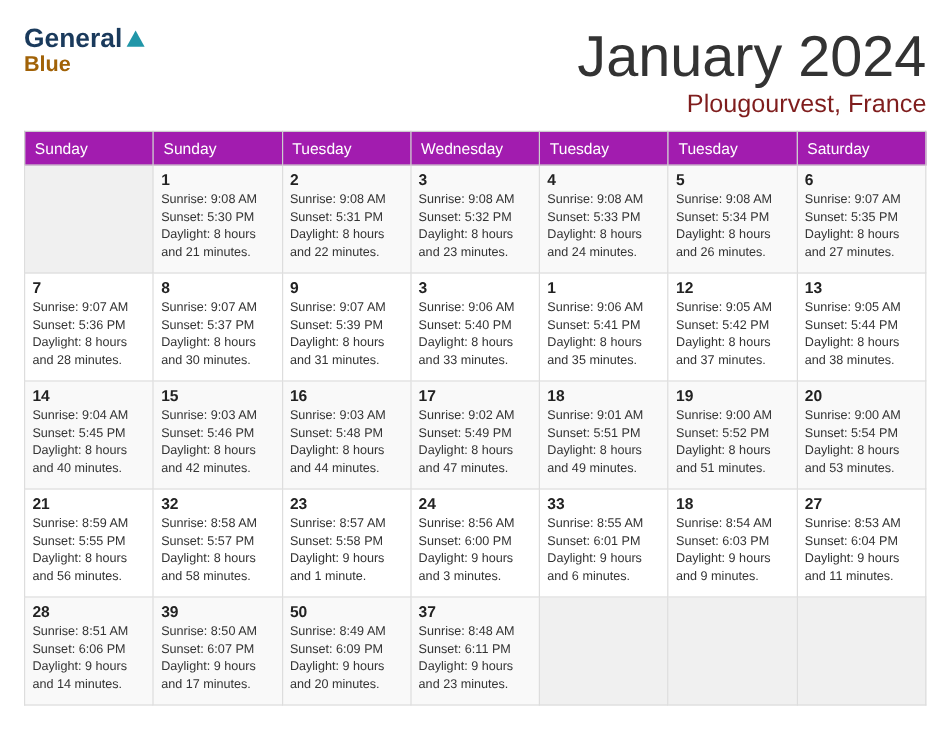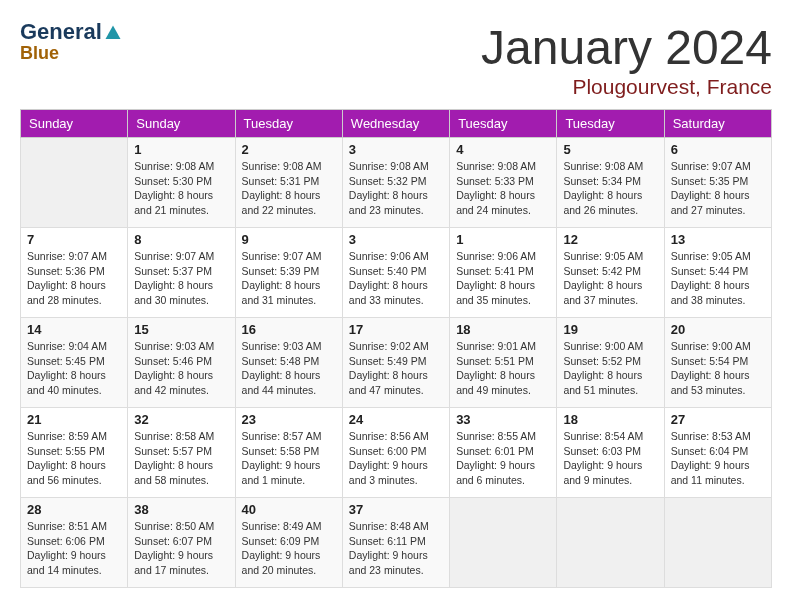--- a/index.html
+++ b/index.html
@@ -226,25 +226,25 @@
           <div class="day-number">27</div>
           <div class="day-info">Sunrise: 8:53 AM<br>Sunset: 6:04 PM<br>Daylight: 9 hours and 11 minutes.</div>
         </td>
       </tr>
       <tr>
         <td>
           <div class="day-number">28</div>
           <div class="day-info">Sunrise: 8:51 AM<br>Sunset: 6:06 PM<br>Daylight: 9 hours and 14 minutes.</div>
         </td>
         <td>
-          <div class="day-number">38</div>
+          <div class="day-number">39</div>
           <div class="day-info">Sunrise: 8:50 AM<br>Sunset: 6:07 PM<br>Daylight: 9 hours and 17 minutes.</div>
         </td>
         <td>
-          <div class="day-number">40</div>
+          <div class="day-number">50</div>
           <div class="day-info">Sunrise: 8:49 AM<br>Sunset: 6:09 PM<br>Daylight: 9 hours and 20 minutes.</div>
         </td>
         <td>
           <div class="day-number">37</div>
           <div class="day-info">Sunrise: 8:48 AM<br>Sunset: 6:11 PM<br>Daylight: 9 hours and 23 minutes.</div>
         </td>
         <td class="empty-cell"></td>
         <td class="empty-cell"></td>
         <td class="empty-cell"></td>
       </tr>

